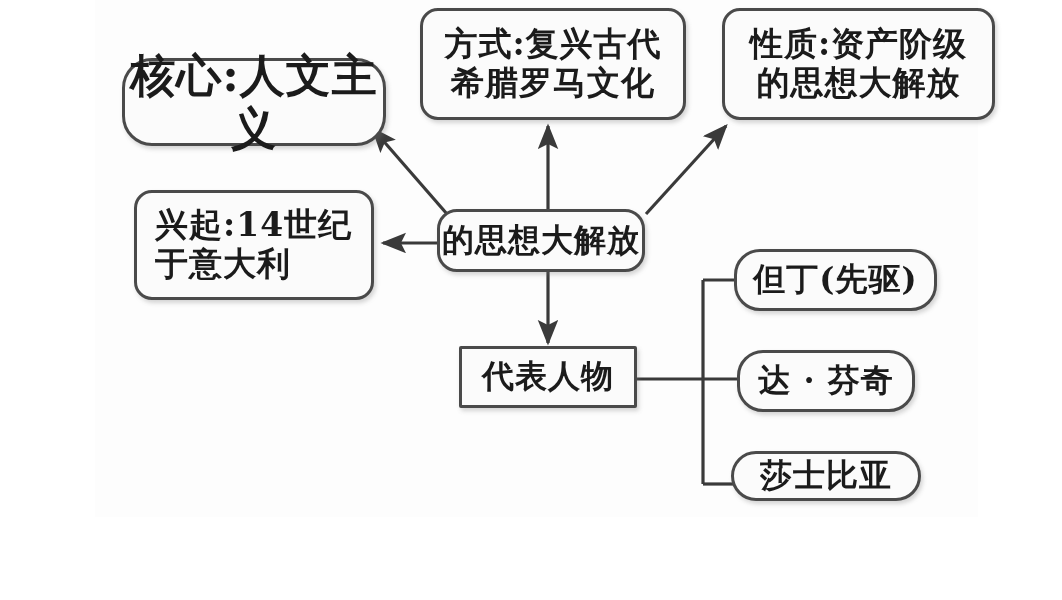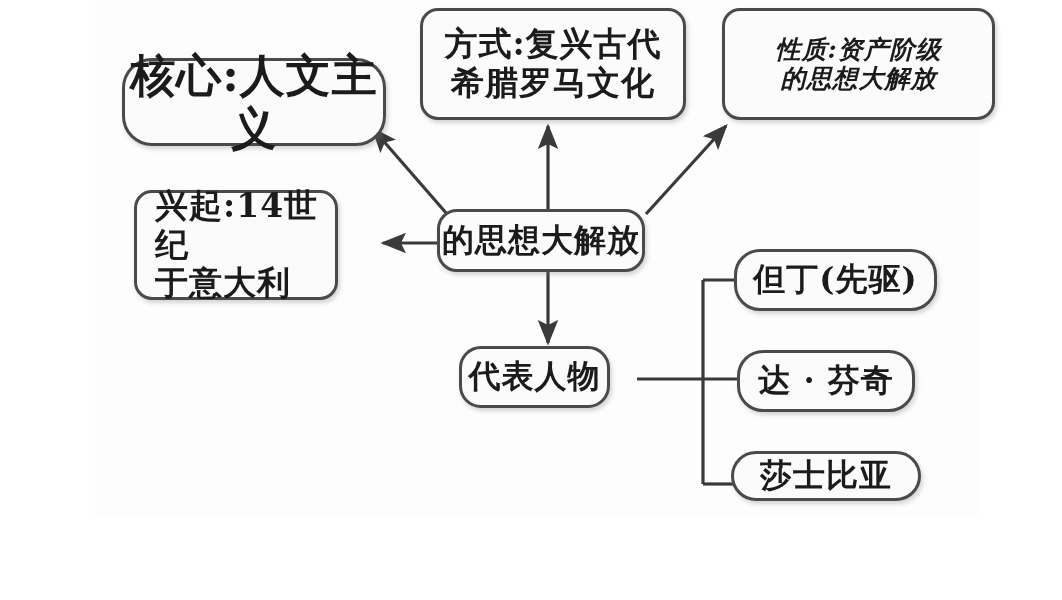--- a/index.html
+++ b/index.html
@@ -51,24 +51,24 @@
   }
   .node.left-align {
     justify-content: flex-start;
     text-align: left;
     padding-left: 18px;
   }
 
   
   #node-core      { left:122px; top:58px;  width:264px; height:88px;  font-size:45px; border-radius:30px; }
   #node-method    { left:420px; top:8px;   width:266px; height:112px; font-size:33px; }
-  #node-nature    { left:722px; top:8px;   width:273px; height:112px; font-size:25px;font-style:italic; }
-  #node-origin    { left:134px; top:190px; width:204px; height:110px; font-size:33px; }
+  #node-nature    { left:722px; top:8px;   width:273px; height:112px; font-size:33px; }
+  #node-origin    { left:134px; top:190px; width:240px; height:110px; font-size:33px; }
   #node-center    { left:437px; top:209px; width:208px; height:63px;  font-size:32px; border-radius:20px; }
-  #node-figures   { left:459px; top:346px; width:151px; height:62px;  font-size:32px; border-radius:22px; }
+  #node-figures   { left:459px; top:346px; width:178px; height:62px;  font-size:32px; border-radius:2px; }
   #node-dante     { left:734px; top:249px; width:203px; height:62px;  font-size:32px; border-radius:26px; }
   #node-davinci   { left:737px; top:350px; width:178px; height:62px;  font-size:32px; border-radius:26px; }
   #node-shake     { left:731px; top:451px; width:190px; height:50px;  font-size:32px; border-radius:26px; }
 </style>
 </head>
 <body>
 
 <div id="canvas">
 
   <div class="panel"></div>

